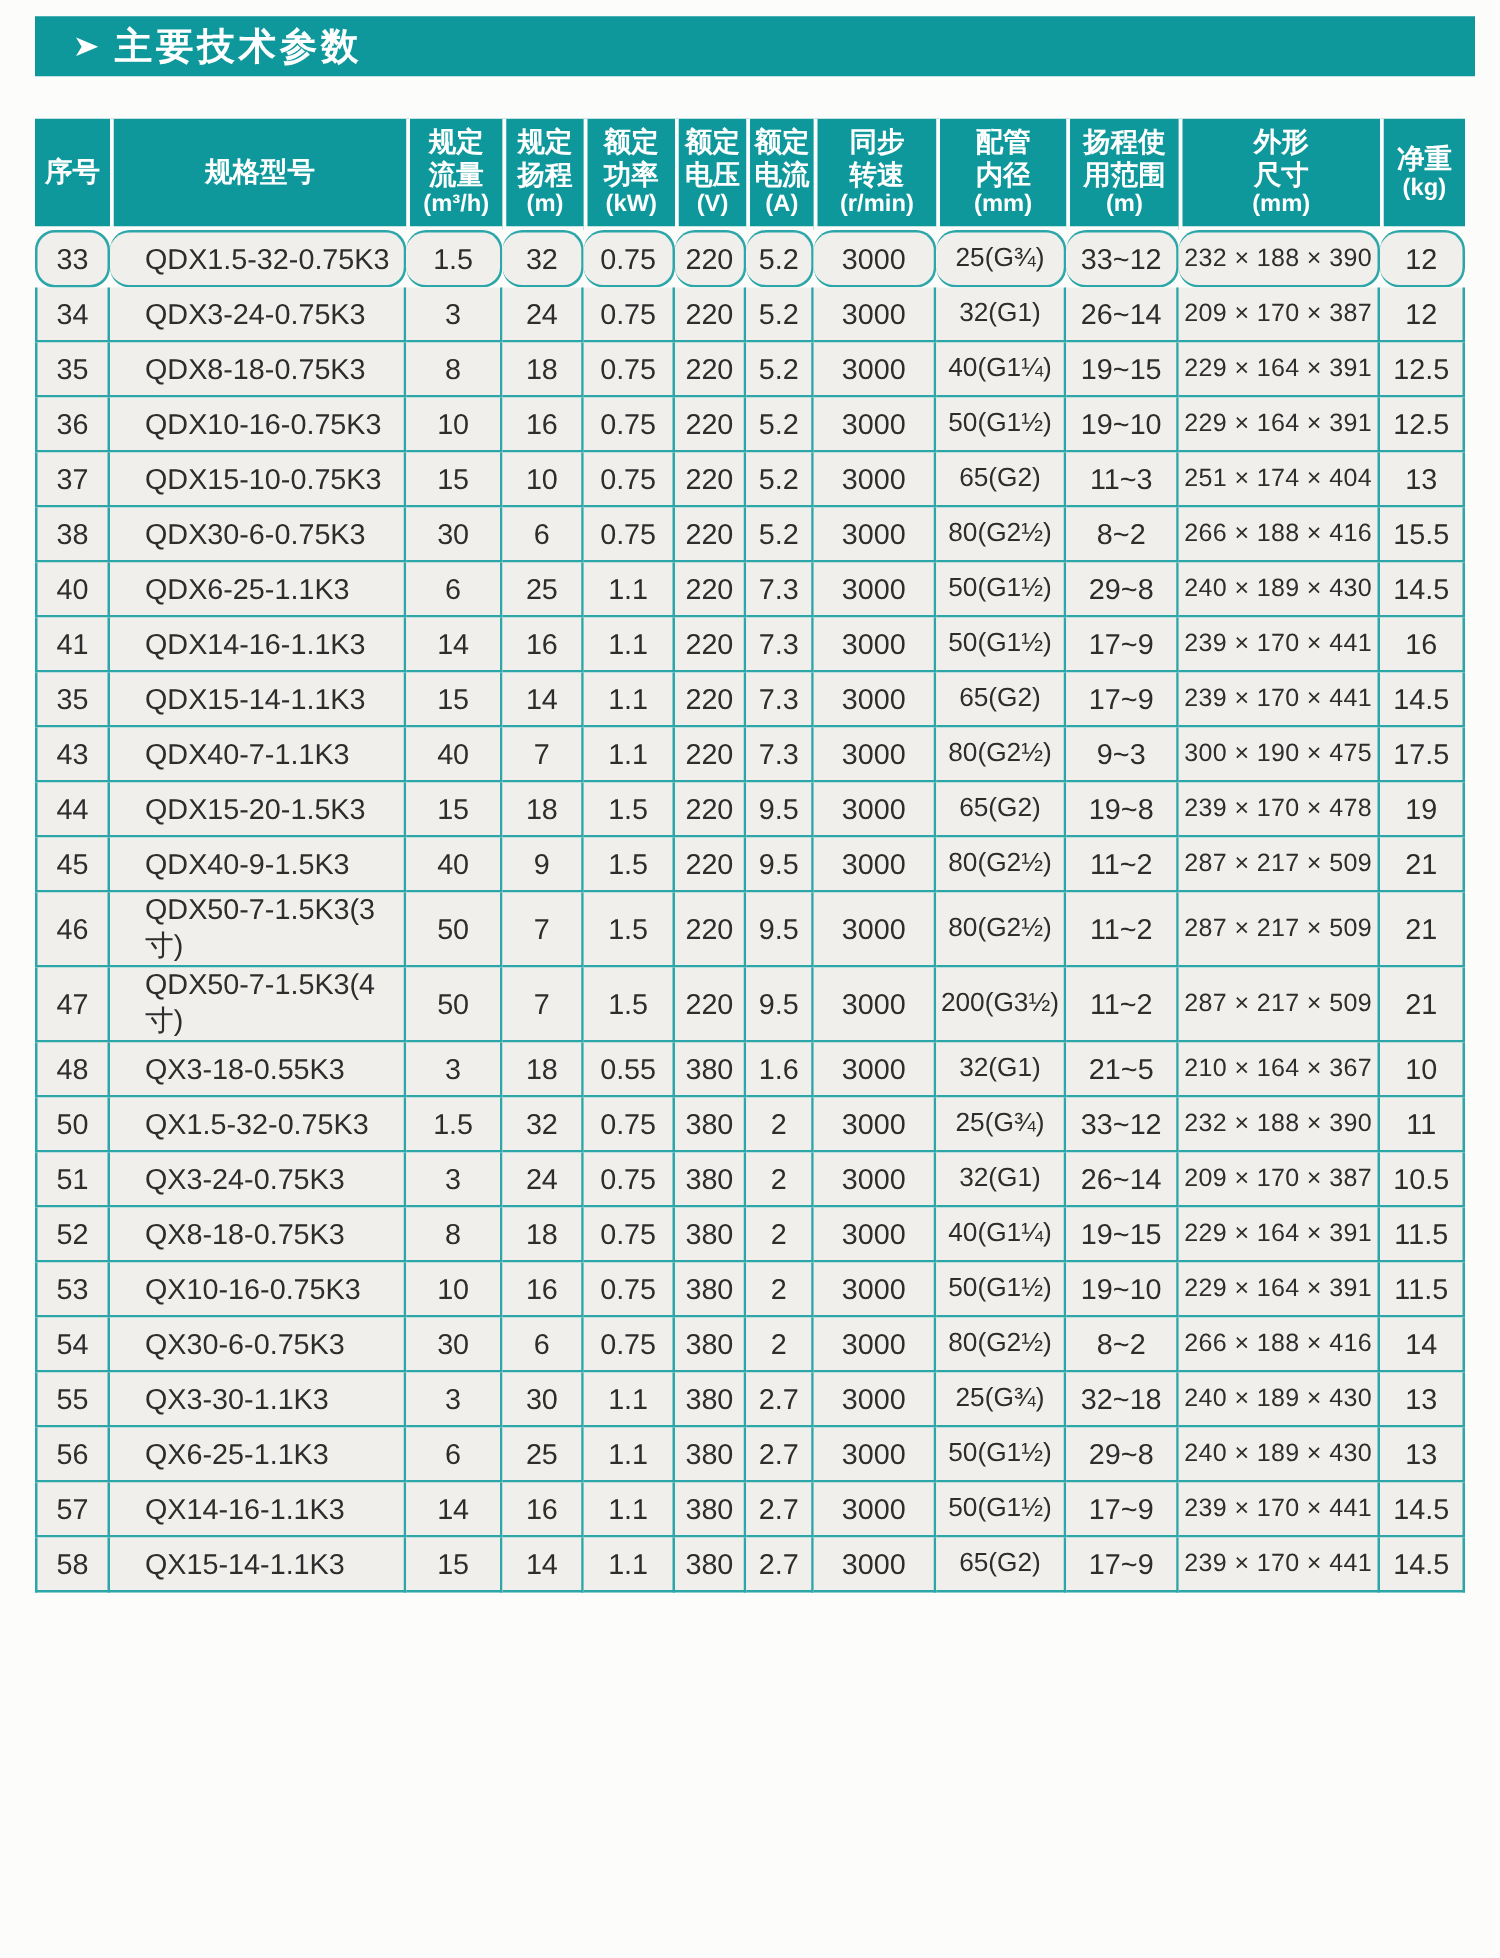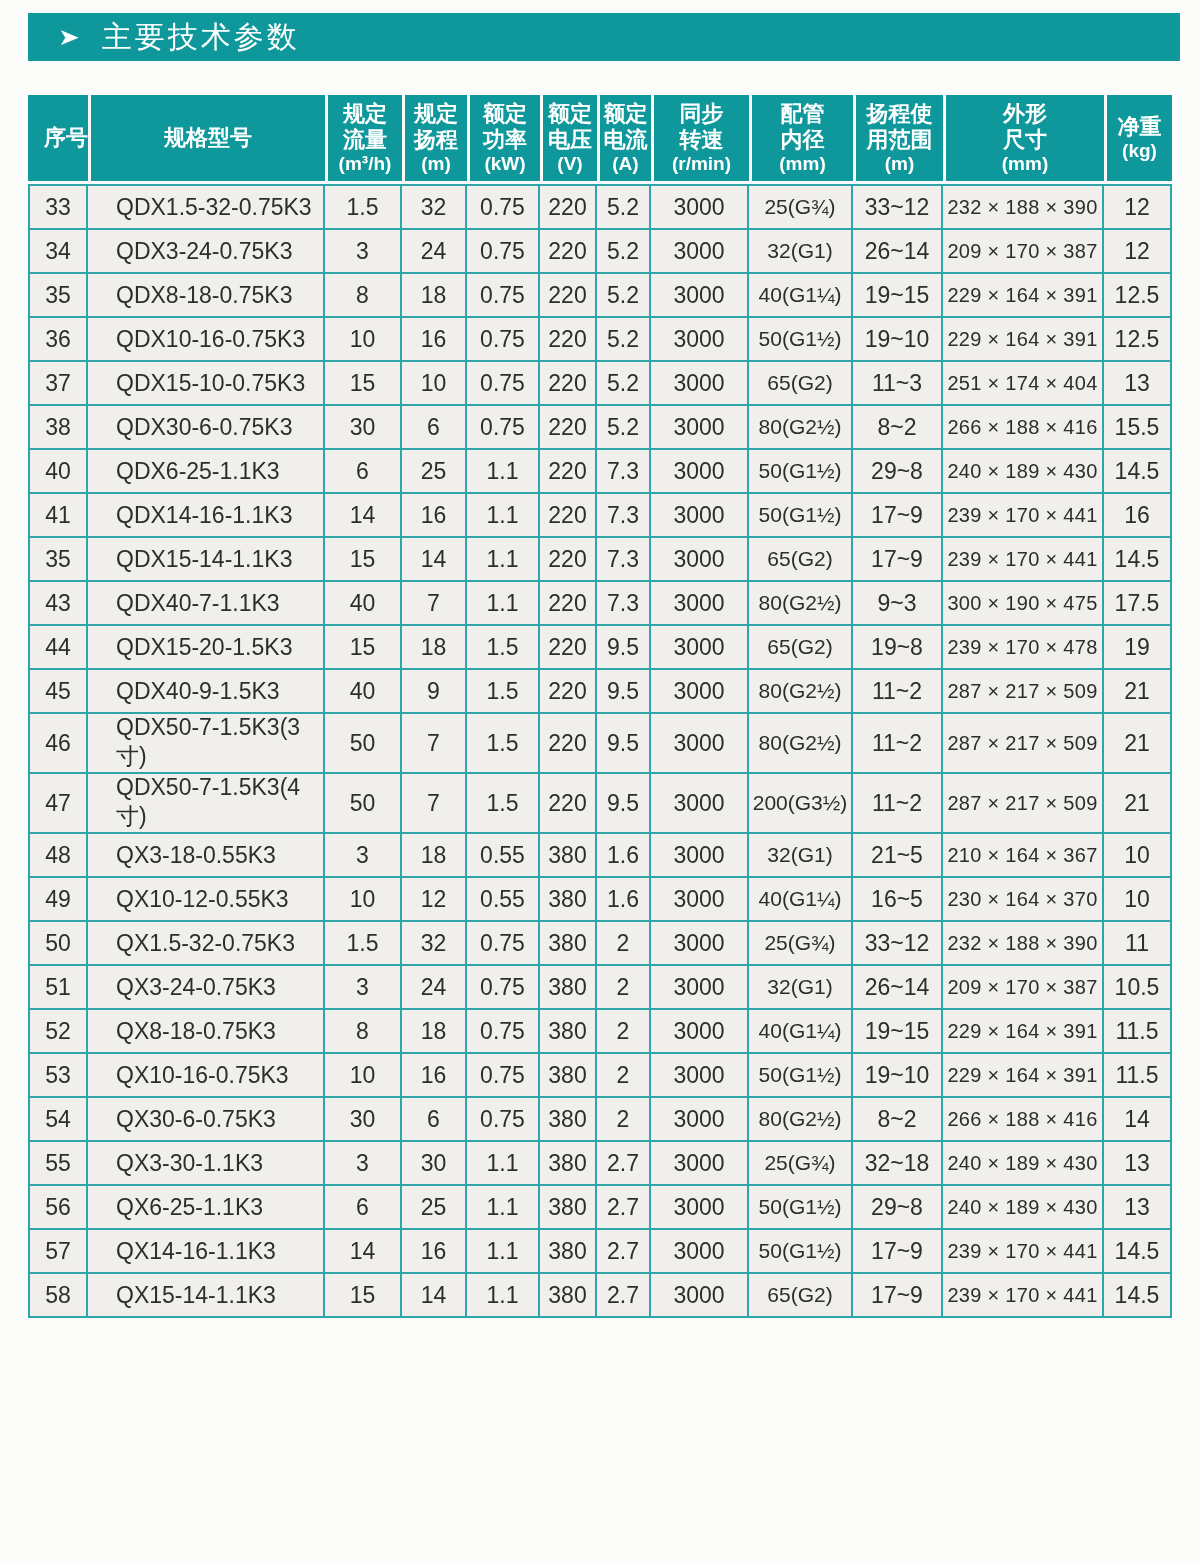--- a/index.html
+++ b/index.html
@@ -11,42 +11,42 @@
   .section-title {
     position:absolute; left:28px; top:13px; width:1152px; height:48px;
     background:#0e989b; color:#ffffff;
     display:flex; align-items:center;
   }
   .section-title .arrow {
     font-size:26px; margin-left:30px; line-height:1;
     transform:scaleY(0.9);
   }
   .section-title .title-text {
-    font-size:30px; font-weight:normal; margin-left:22px; letter-spacing:3px;
+    font-size:30px; font-weight:bold; margin-left:12px; letter-spacing:3px;
   }
   table.spec {
     position:absolute; left:28px; top:95px; width:1144px;
     border-collapse:separate; border-spacing:0; table-layout:fixed;
   }
   table.spec th {
     background:#0e989b; color:#ffffff;
     font-size:22px; font-weight:bold; line-height:1.18;
     height:86px; padding:0; vertical-align:middle; text-align:center;
     border-left:3px solid #fcfcfa; border-bottom:3px solid #fcfcfa;
   }
-  table.spec th:first-child { border-left:none;text-align:right; }
+  table.spec th:first-child { border-left:none; }
   table.spec th .unit { font-size:19px; }
   table.spec td {
     background:#f0efec; color:#2d2d2d;
     font-size:23px; text-align:center; vertical-align:middle;
     height:42px; padding:0 2px;
     border-right:2px solid #2ca6a8; border-bottom:2px solid #2ca6a8;
   }
   table.spec td:first-child { border-left:2px solid #2ca6a8; }
-  table.spec tbody tr:first-child td { border-top:2px solid #2ca6a8; }
+  table.spec tbody tr:first-child td { border-top:2px solid #2ca6a8;border-radius:16px; }
   table.spec td.col-model { text-align:left; padding-left:28px;margin-top:16px; }
   table.spec td.col-pipe-diameter { font-size:21px;margin-left:23px; }
   table.spec td.col-dimensions { font-size:20px; letter-spacing:0.3px; }
 </style>
 </head>
 <body>
 
 <div class="page">
 
   <div class="section-title">
@@ -333,34 +333,20 @@
           <td class="col-rated-power">0.55</td>
           <td class="col-rated-voltage">380</td>
           <td class="col-rated-current">1.6</td>
           <td class="col-sync-speed">3000</td>
           <td class="col-pipe-diameter">32(G1)</td>
           <td class="col-head-range">21~5</td>
           <td class="col-dimensions">210 × 164 × 367</td>
           <td class="col-net-weight">10</td>
         </tr>
         <tr>
-          <td class="col-seq">49</td>
-          <td class="col-model">QX10-12-0.55K3</td>
-          <td class="col-rated-flow">10</td>
-          <td class="col-rated-head">12</td>
-          <td class="col-rated-power">0.55</td>
-          <td class="col-rated-voltage">380</td>
-          <td class="col-rated-current">1.6</td>
-          <td class="col-sync-speed">3000</td>
-          <td class="col-pipe-diameter">40(G1¼)</td>
-          <td class="col-head-range">16~5</td>
-          <td class="col-dimensions">230 × 164 × 370</td>
-          <td class="col-net-weight">10</td>
-        </tr>
-        <tr>
           <td class="col-seq">50</td>
           <td class="col-model">QX1.5-32-0.75K3</td>
           <td class="col-rated-flow">1.5</td>
           <td class="col-rated-head">32</td>
           <td class="col-rated-power">0.75</td>
           <td class="col-rated-voltage">380</td>
           <td class="col-rated-current">2</td>
           <td class="col-sync-speed">3000</td>
           <td class="col-pipe-diameter">25(G¾)</td>
           <td class="col-head-range">33~12</td>

